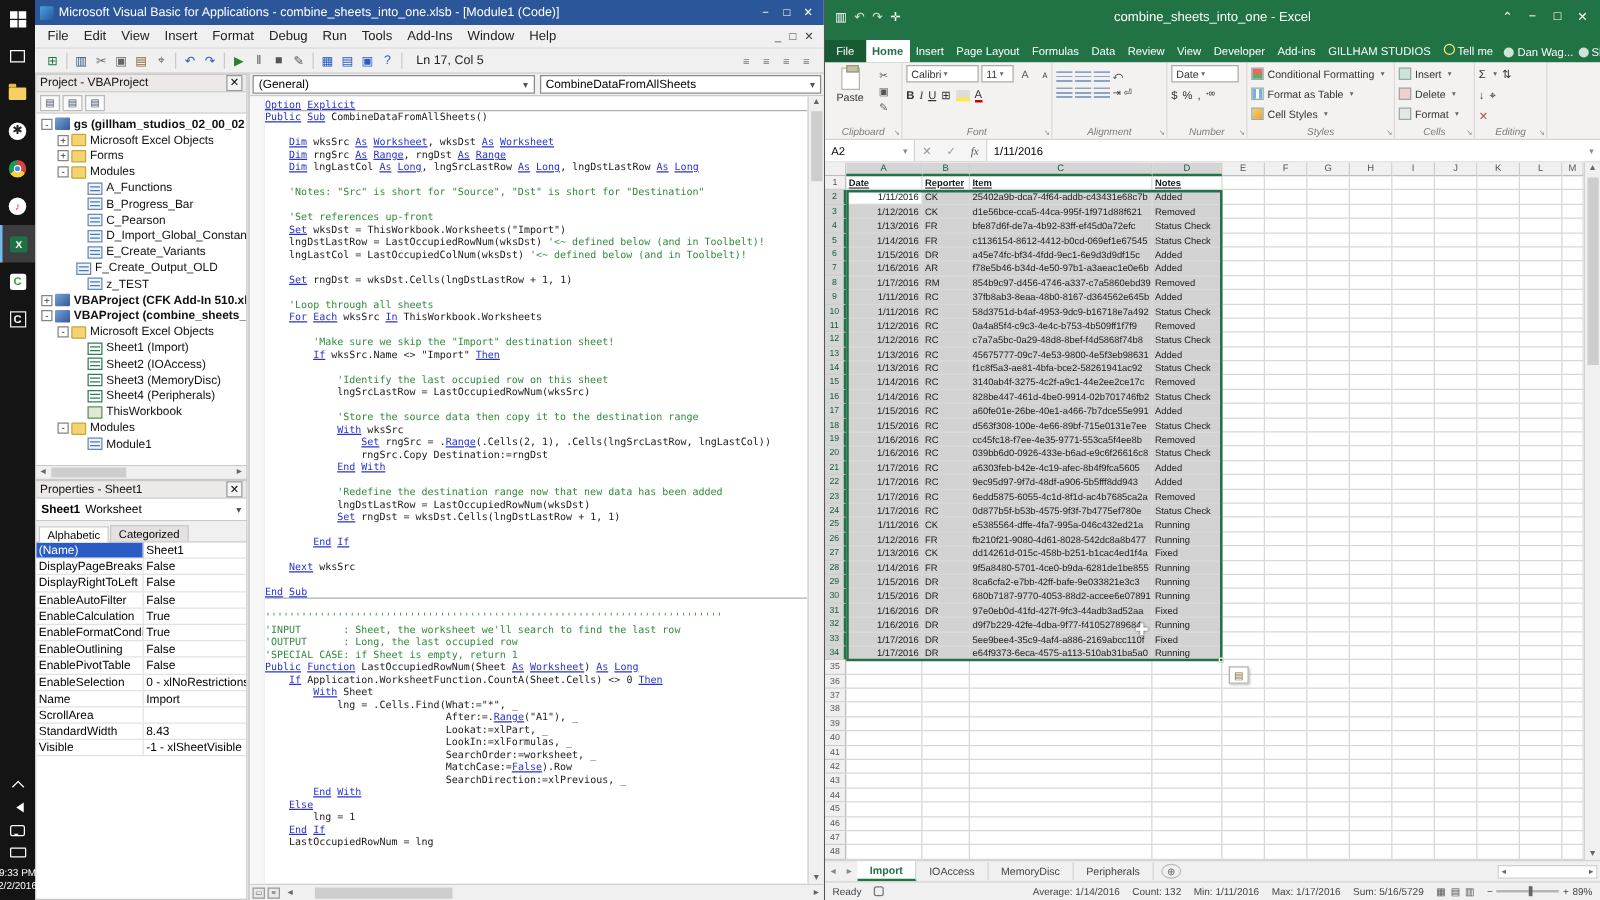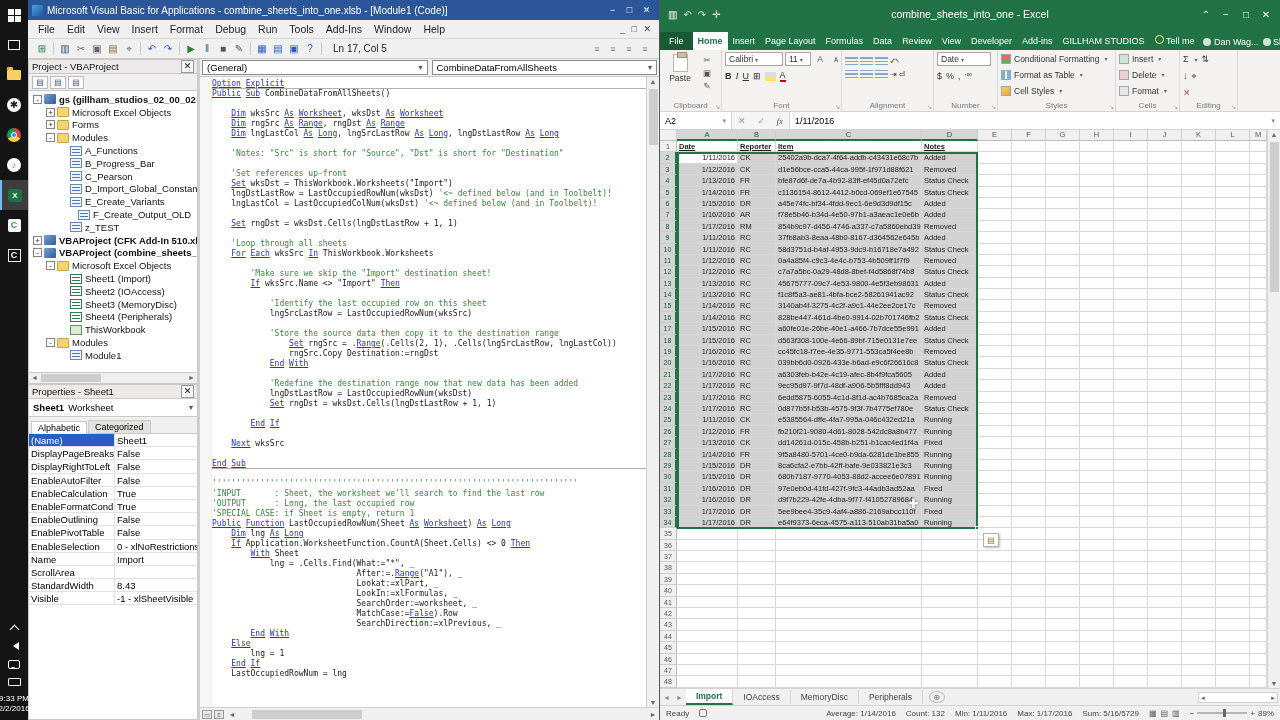--- a/index.html
+++ b/index.html
@@ -115,21 +115,21 @@
   .xl-tabs{height:22px;background:#217346;display:flex;align-items:flex-end;color:#fff;font-size:9px;white-space:nowrap;flex:none;overflow:hidden;}
   .xl-tabs .tab{padding:4px 5px;flex:none;}
   .xl-tabs .tab.file{background:#185a34;padding:4px 9px;}
   .xl-tabs .tab.on{background:#fff;color:#217346;font-weight:bold;}
   .xl-tabs .right{margin-left:auto;display:flex;align-items:center;gap:4px;padding:0 4px 3px;}
   .bulb{width:9px;height:9px;border:1px solid #ffe873;border-radius:50%;display:inline-block;}
   .person{width:8px;height:8px;border-radius:50%;background:#cfe3d7;display:inline-block;position:relative;top:1px;}
   .xl-ribbon{height:62px;background:#f4f2f1;border-bottom:1px solid #d5d2cf;display:flex;flex:none;font-size:8.5px;color:#333;overflow:hidden;}
   .rgroup{display:flex;flex-direction:column;border-right:1px solid #ddd9d6;padding:2px 3px 0;position:relative;flex:none;}
   .rgroup .body{flex:1;display:flex;align-items:flex-start;gap:3px;}
-  .rgroup .glabel{height:11px;text-align:center;color:#7a7a7a;font-size:8px;line-height:11px;flex:none;}
+  .rgroup .glabel{height:11px;text-align:center;color:#7a7a7a;font-size:8px;line-height:11px;flex:none;font-style:italic;}
   .launcher{position:absolute;right:1px;bottom:1px;font-size:6px;color:#888;}
   .bigbtn{display:flex;flex-direction:column;align-items:center;width:34px;padding-top:2px;}
   .bigbtn .bicon{width:15px;height:18px;background:#fff;border:1px solid #b9b4af;position:relative;}
   .bigbtn .bicon:before{content:"";position:absolute;left:3px;top:-3px;width:8px;height:4px;background:#c8bfa8;border:1px solid #9a937f;}
   .bigbtn .blab{font-size:8.5px;margin-top:1px;}
   .minicol{display:flex;flex-direction:column;gap:1px;padding-top:2px;}
   .mini{width:14px;height:12px;font-size:8.5px;text-align:center;line-height:12px;color:#555;}
   .fontrow{display:flex;align-items:center;gap:2px;}
   .fbox{background:#fff;border:1px solid #abaaa8;height:14px;display:flex;align-items:center;padding:0 3px;font-size:8.5px;}
   .dda8{font-size:6px;color:#666;margin-left:2px;}
@@ -356,21 +356,21 @@
             <div class="trow" style="padding-left: 30px;">
               <span class="noexp"></span>
               <span class="tico module"></span>
               <span class="lbl">D_Import_Global_Constants</span>
             </div>
             <div class="trow" style="padding-left: 30px;">
               <span class="noexp"></span>
               <span class="tico module"></span>
               <span class="lbl">E_Create_Variants</span>
             </div>
-            <div class="trow" style="padding-left: 38px;">
+            <div class="trow" style="padding-left: 21px;">
               <span class="noexp"></span>
               <span class="tico module"></span>
               <span class="lbl">F_Create_Output_OLD</span>
             </div>
             <div class="trow" style="padding-left: 30px;">
               <span class="noexp"></span>
               <span class="tico module"></span>
               <span class="lbl">z_TEST</span>
             </div>
             <div class="trow" style="padding-left: 4px;">
@@ -532,40 +532,40 @@
               <div class="code-line"><span>    </span><span class="cmt">'Loop through all sheets</span></div>
               <div class="code-line"><span>    </span><span class="kw">For</span><span> </span><span class="kw">Each</span><span> </span><span>wksSrc</span><span> </span><span class="kw">In</span><span> </span><span>ThisWorkbook</span><span>.</span><span>Worksheets</span></div>
               <div class="code-line">&nbsp;</div>
               <div class="code-line"><span>        </span><span class="cmt">'Make sure we skip the "Import" destination sheet!</span></div>
               <div class="code-line"><span>        </span><span class="kw">If</span><span> </span><span>wksSrc</span><span>.</span><span>Name</span><span> &lt;&gt; "</span><span>Import</span><span>" </span><span class="kw">Then</span></div>
               <div class="code-line">&nbsp;</div>
               <div class="code-line"><span>            </span><span class="cmt">'Identify the last occupied row on this sheet</span></div>
               <div class="code-line"><span>            </span><span>lngSrcLastRow</span><span> = </span><span>LastOccupiedRowNum</span><span>(</span><span>wksSrc</span><span>)</span></div>
               <div class="code-line">&nbsp;</div>
               <div class="code-line"><span>            </span><span class="cmt">'Store the source data then copy it to the destination range</span></div>
+              <div class="code-line"><span>            </span><span class="kw">With</span><span> </span><span>wksSrc</span></div>
               <div class="code-line"><span>                </span><span class="kw">Set</span><span> </span><span>rngSrc</span><span> = .</span><span class="kw">Range</span><span>(.</span><span>Cells</span><span>(</span><span>2</span><span>, </span><span>1</span><span>), .</span><span>Cells</span><span>(</span><span>lngSrcLastRow</span><span>, </span><span>lngLastCol</span><span>))</span></div>
               <div class="code-line"><span>                </span><span>rngSrc</span><span>.</span><span>Copy</span><span> </span><span>Destination</span><span>:=</span><span>rngDst</span></div>
               <div class="code-line"><span>            </span><span class="kw">End</span><span> </span><span class="kw">With</span></div>
               <div class="code-line">&nbsp;</div>
               <div class="code-line"><span>            </span><span class="cmt">'Redefine the destination range now that new data has been added</span></div>
               <div class="code-line"><span>            </span><span>lngDstLastRow</span><span> = </span><span>LastOccupiedRowNum</span><span>(</span><span>wksDst</span><span>)</span></div>
               <div class="code-line"><span>            </span><span class="kw">Set</span><span> </span><span>rngDst</span><span> = </span><span>wksDst</span><span>.</span><span>Cells</span><span>(</span><span>lngDstLastRow</span><span> + </span><span>1</span><span>, </span><span>1</span><span>)</span></div>
               <div class="code-line">&nbsp;</div>
               <div class="code-line"><span>        </span><span class="kw">End</span><span> </span><span class="kw">If</span></div>
               <div class="code-line">&nbsp;</div>
               <div class="code-line"><span>    </span><span class="kw">Next</span><span> </span><span>wksSrc</span></div>
               <div class="code-line">&nbsp;</div>
               <div class="code-line sepline"><span class="kw">End</span><span> </span><span class="kw">Sub</span></div>
               <div class="code-line">&nbsp;</div>
               <div class="code-line"><span class="cmt">''''''''''''''''''''''''''''''''''''''''''''''''''''''''''''''''''''''''''''</span></div>
               <div class="code-line"><span class="cmt">'INPUT       : Sheet, the worksheet we'll search to find the last row</span></div>
               <div class="code-line"><span class="cmt">'OUTPUT      : Long, the last occupied row</span></div>
               <div class="code-line"><span class="cmt">'SPECIAL CASE: if Sheet is empty, return 1</span></div>
               <div class="code-line"><span class="kw">Public</span><span> </span><span class="kw">Function</span><span> </span><span>LastOccupiedRowNum</span><span>(</span><span>Sheet</span><span> </span><span class="kw">As</span><span> </span><span class="kw">Worksheet</span><span>) </span><span class="kw">As</span><span> </span><span class="kw">Long</span></div>
-              <div class="code-line"><span>    </span><span class="kw">Dim</span><span> </span><span>lng</span><span> </span><span class="kw">As</span><span> </span><span class="kw">Long</span></div>
               <div class="code-line"><span>    </span><span class="kw">If</span><span> </span><span>Application</span><span>.</span><span>WorksheetFunction</span><span>.</span><span>CountA</span><span>(</span><span>Sheet</span><span>.</span><span>Cells</span><span>) &lt;&gt; </span><span>0</span><span> </span><span class="kw">Then</span></div>
               <div class="code-line"><span>        </span><span class="kw">With</span><span> </span><span>Sheet</span></div>
               <div class="code-line"><span>            </span><span>lng</span><span> = .</span><span>Cells</span><span>.</span><span>Find</span><span>(</span><span>What</span><span>:="*", </span><span>_</span></div>
               <div class="code-line"><span>                              </span><span>After</span><span>:=.</span><span class="kw">Range</span><span>("</span><span>A1</span><span>"), </span><span>_</span></div>
               <div class="code-line"><span>                              </span><span>Lookat</span><span>:=</span><span>xlPart</span><span>, </span><span>_</span></div>
               <div class="code-line"><span>                              </span><span>LookIn</span><span>:=</span><span>xlFormulas</span><span>, </span><span>_</span></div>
               <div class="code-line"><span>                              </span><span>SearchOrder</span><span>:=</span><span>worksheet</span><span>, </span><span>_</span></div>
               <div class="code-line"><span>                              </span><span>MatchCase</span><span>:=</span><span class="kw">False</span><span>).</span><span>Row</span></div>
               <div class="code-line"><span>                              </span><span>SearchDirection</span><span>:=</span><span>xlPrevious</span><span>, </span><span>_</span></div>
               <div class="code-line"><span>        </span><span class="kw">End</span><span> </span><span class="kw">With</span></div>

